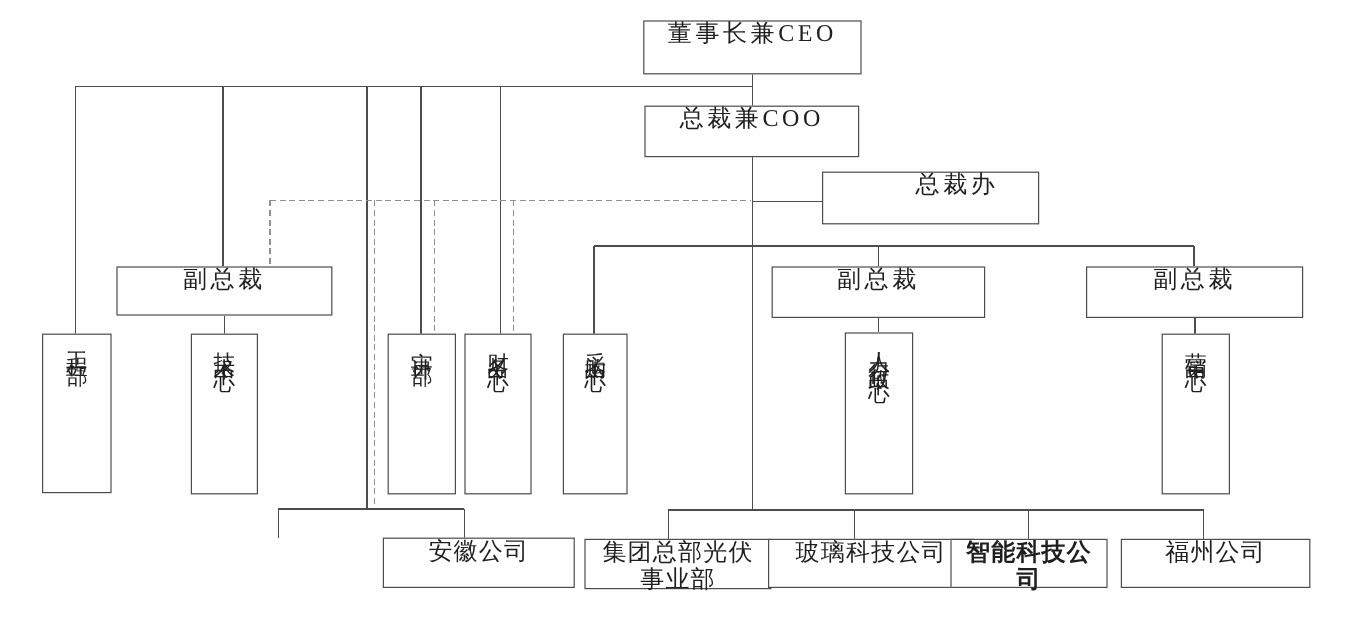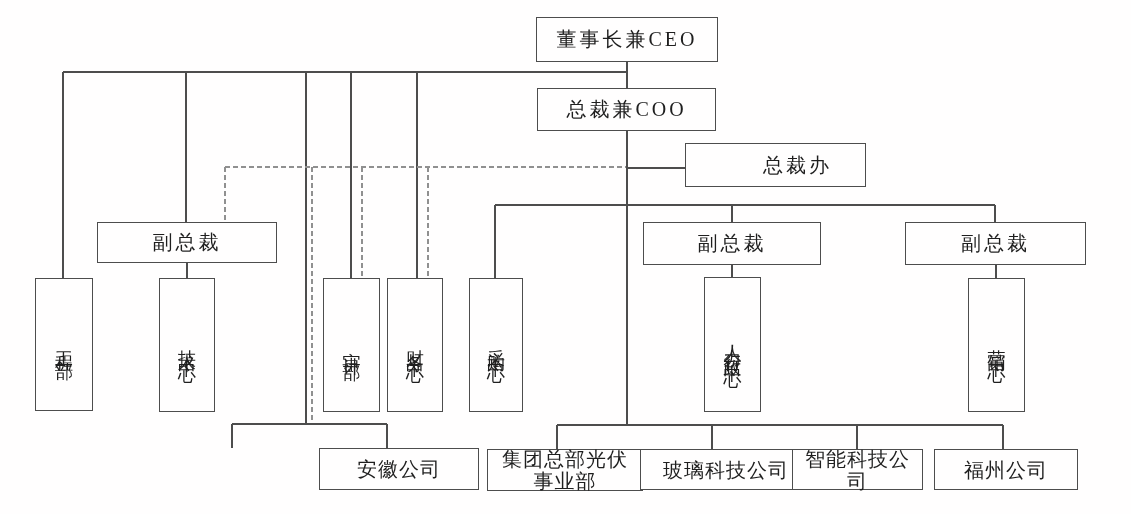--- a/index.html
+++ b/index.html
@@ -22,21 +22,21 @@
     top: 0;
     width: 1131px;
     height: 514px;
   }
   .node {
     position: absolute;
     box-sizing: border-box;
     background: #fffefe;
     border: 1.4px solid #4d4d4d;
     display: flex;
-    align-items: center;
+    align-items: flex-start;
     justify-content: center;
     text-align: center;
   }
   .node .lbl {
     font-size: 20px;
     line-height: 21px;
     letter-spacing: 2px;
     white-space: normal;
   }
   
@@ -164,21 +164,21 @@
   </div>
 
   <div class="node b" style="left:487px; top:449px; width:156px; height:42px;">
     <span class="lbl">集团总部光伏事业部</span>
   </div>
 
   <div class="node b" style="left:640px; top:449px; width:172px; height:41px;">
     <span class="lbl">玻璃科技公司</span>
   </div>
 
-  <div class="node b" style="left:792px; top:449px; width:131px; height:41px;">
+  <div class="node b" style="left:792px; top:449px; width:131px; height:41px;font-weight:bold;">
     <span class="lbl">智能科技公司</span>
   </div>
 
-  <div class="node b" style="left:934px; top:449px; width:144px; height:41px;">
+  <div class="node b" style="left:934px; top:449px; width:158px; height:41px;">
     <span class="lbl">福州公司</span>
   </div>
 
 </div>
 
 </body></html>

